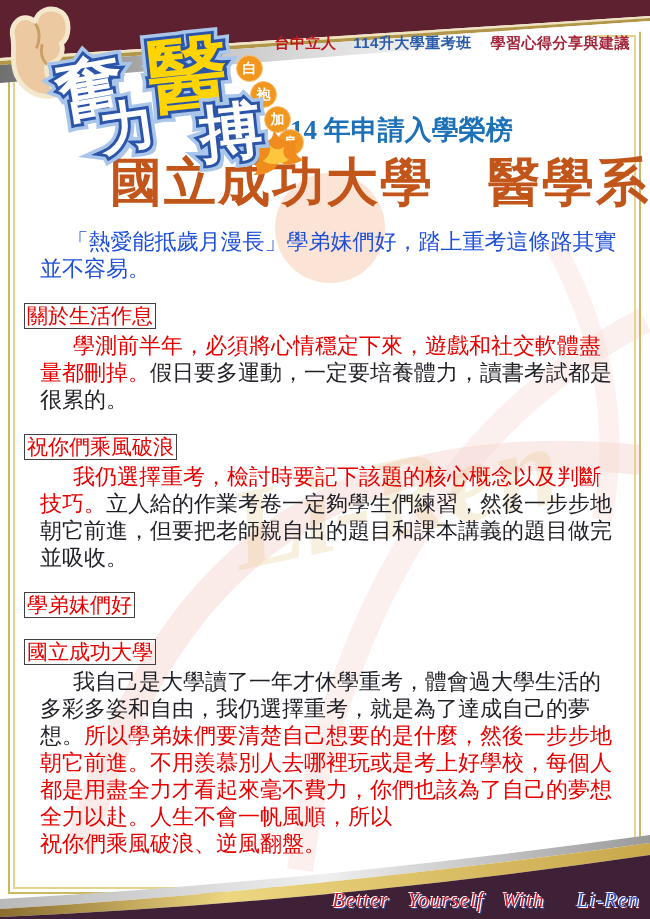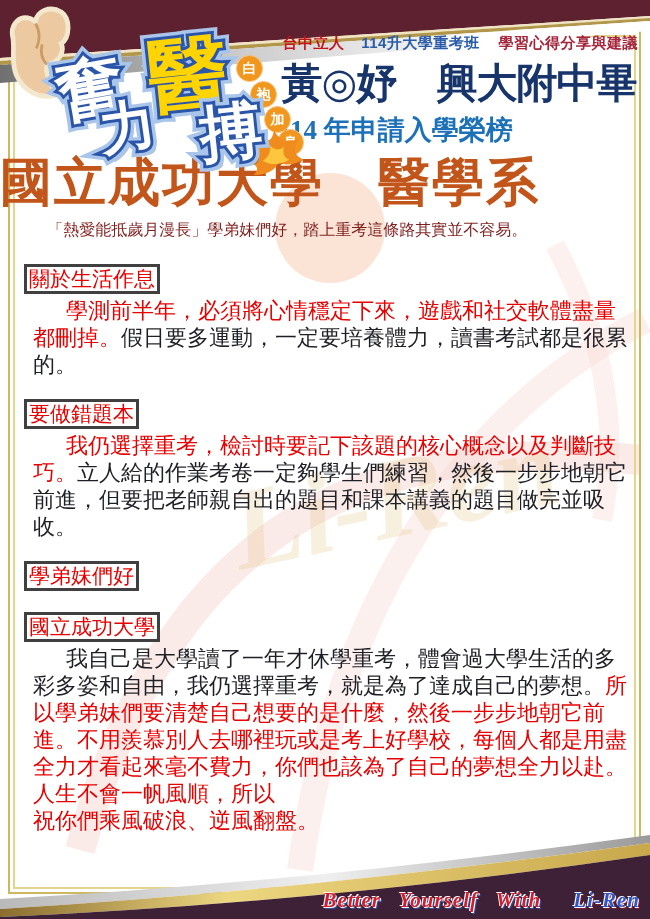--- a/index.html
+++ b/index.html
@@ -27,44 +27,44 @@
   .logo-char::after{-webkit-text-stroke:6px #2b55a8;z-index:-1;}
   .char-fen{left:56px;top:44px;font-size:68px;transform:rotate(-10deg);}
   .char-li{left:100px;top:90px;font-size:56px;transform:rotate(-8deg);}
   .char-yi{left:148px;top:22px;font-size:80px;transform:rotate(-6deg);color:#ffd400;}
   .char-bo{left:200px;top:90px;font-size:62px;transform:rotate(-6deg);}
   .badge{position:absolute;width:25px;height:25px;border-radius:50%;background:#f2971e;
     border:1px solid #f8c37d;color:#fff;font-size:14px;font-weight:bold;text-align:center;line-height:25px;}
   .badge1{left:236px;top:55px;} .badge2{left:250px;top:81px;} .badge3{left:264px;top:106px;} .badge4{left:277px;top:129px;}
   .flame-icon{position:absolute;left:244px;top:122px;}
   
-  .tagline{position:absolute;top:34px;right:12px;z-index:3;font-size:15px;font-weight:bold;letter-spacing:.5px;white-space:nowrap;}
+  .tagline{position:absolute;top:34px;right:20px;z-index:3;font-size:15px;font-weight:bold;letter-spacing:.5px;white-space:nowrap;}
   .tagline .t-school{color:#c2141c;margin-right:12px;}
   .tagline .t-program{color:#2a5caa;margin-right:14px;}
   .tagline .t-topic{color:#a5253a;}
   .serif{font-family:"Liberation Serif","DejaVu Serif",serif;}
   .student-name{position:absolute;top:56px;left:278px;right:10px;z-index:3;text-align:center;
     font-size:41px;font-weight:900;color:#17356b;letter-spacing:-1px;white-space:nowrap;}
   .honor-line{position:absolute;top:112px;left:278px;right:10px;z-index:3;text-align:left;
     font-size:27px;font-weight:900;color:#1d71b8;white-space:nowrap;}
-  .admission-line{position:absolute;top:148px;left:0;right:0;z-index:3;text-align:left;
+  .admission-line{position:absolute;top:148px;left:0;right:0;z-index:3;text-align:right;
     font-size:52px;font-weight:900;color:#c2551a;letter-spacing:2px;white-space:nowrap;}
   
   .content{position:absolute;top:212px;left:24px;right:13px;z-index:3;}
-  .intro{margin:4px;font-size:16px;line-height:27px;color:#7f1d1d;text-indent:1.2em;}
+  .intro{margin:16px;font-size:22px;line-height:27px;color:#1d4ed8;text-indent:1.2em;}
   .section{margin-top:21px;}
-  .sec-title{display:inline-block;margin:0;border:3px solid #404040;color:#e60000;
+  .sec-title{display:inline-block;margin:0;border:1px solid #404040;color:#e60000;
     font-size:21px;line-height:24px;padding:0 2px;font-weight:500;}
-  .sec-body{margin:3px 9px 0;font-size:22px;line-height:27px;text-indent:1.5em;white-space:pre-wrap;}
+  .sec-body{margin:3px 16px 0;font-size:22px;line-height:27px;text-indent:1.5em;white-space:pre-wrap;}
   .part-red{color:#e60000;} .part-dark{color:#1f1f26;}
   
   .watermark{position:absolute;inset:0;z-index:0;}
   
   .footer-svg{position:absolute;left:0;bottom:0;width:650px;height:92px;z-index:5;}
-  .slogan{position:absolute;right:10px;bottom:6px;z-index:6;font-style:italic;font-weight:700;
+  .slogan{position:absolute;right:10px;bottom:6px;z-index:6;font-style:italic;font-weight:400;
     font-size:21px;letter-spacing:1px;word-spacing:12px;white-space:nowrap;
     font-family:"Liberation Serif","DejaVu Serif",serif;}
   .slogan-main{color:#cf1f2e;text-shadow:-1px -1px 0 #fff,1px 1px 0 #fff,2px 2px 1px #3355aa;}
   .slogan-brand{color:#2f55c8;margin-left:14px;text-shadow:-1px -1px 0 #fff,1px 1px 0 #fff,2px 2px 1px #8a1f2e;}
 </style>
 </head>
 <body>
 
 <div class="page">
 
@@ -101,34 +101,33 @@
       <path d="M3,39 C13,33 17,25 15,14 C23,21 27,19 29,8 C35,19 43,21 54,16 C47,27 49,33 58,37 C46,43 40,43 34,39 C30,48 21,52 9,52 C15,46 13,42 3,39 Z" fill="#f08c1e"></path>
       <path d="M18,38 C24,34 26,29 25,23 C30,28 35,28 39,24 C37,31 39,35 44,37 C36,42 26,43 18,38 Z" fill="#fcc63e"></path>
     </svg>
   </div>
 
   <div class="tagline">
     <span class="t-school">台中立人</span>
     <span class="t-program">114升大學重考班</span>
     <span class="t-topic">學習心得分享與建議</span>
   </div>
-  <div class="student-name serif">黃◎妤　興大附中畢</div>
   <div class="honor-line serif">114 年申請入學榮榜</div>
   <div class="admission-line serif">國立成功大學　醫學系</div>
 
   <div class="content">
     <p class="intro">「熱愛能抵歲月漫長」學弟妹們好，踏上重考這條路其實並不容易。</p>
     <div>
   <section class="section">
     <h2 class="sec-title">關於生活作息</h2>
     <p class="sec-body"><span class="part-red">學測前半年，必須將心情穩定下來，遊戲和社交軟體盡量都刪掉。</span><span class="part-dark">假日要多運動，一定要培養體力，讀書考試都是很累的。</span></p>
   </section>
 
   <section class="section">
-    <h2 class="sec-title">要做錯題本</h2>
+    <h2 class="sec-title">祝你們乘風破浪</h2>
     <p class="sec-body"><span class="part-red">我仍選擇重考，檢討時要記下該題的核心概念以及判斷技巧。</span><span class="part-dark">立人給的作業考卷一定夠學生們練習，然後一步步地朝它前進，但要把老師親自出的題目和課本講義的題目做完並吸收。</span></p>
   </section>
 
   <section class="section">
     <h2 class="sec-title">學弟妹們好</h2>
   </section>
 
   <section class="section">
     <h2 class="sec-title">國立成功大學</h2>
     <p class="sec-body"><span class="part-dark">我自己是大學讀了一年才休學重考，體會過大學生活的多彩多姿和自由，我仍選擇重考，就是為了達成自己的夢想。</span><span class="part-red">所以學弟妹們要清楚自己想要的是什麼，然後一步步地朝它前進。不用羨慕別人去哪裡玩或是考上好學校，每個人都是用盡全力才看起來毫不費力，你們也該為了自己的夢想全力以赴。人生不會一帆風順，所以

